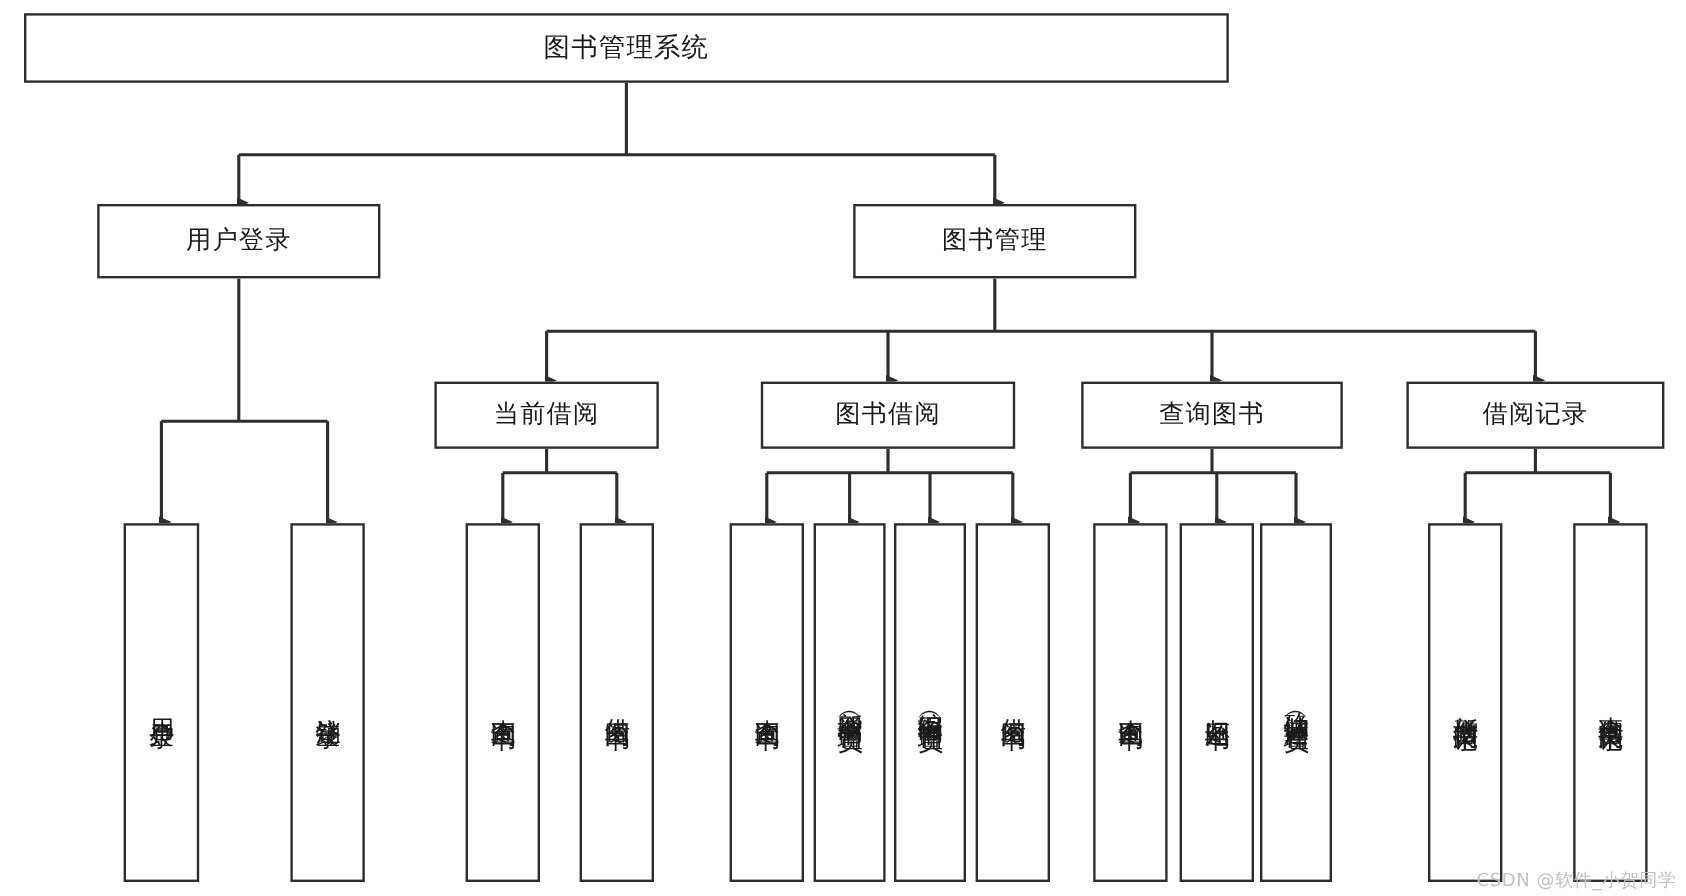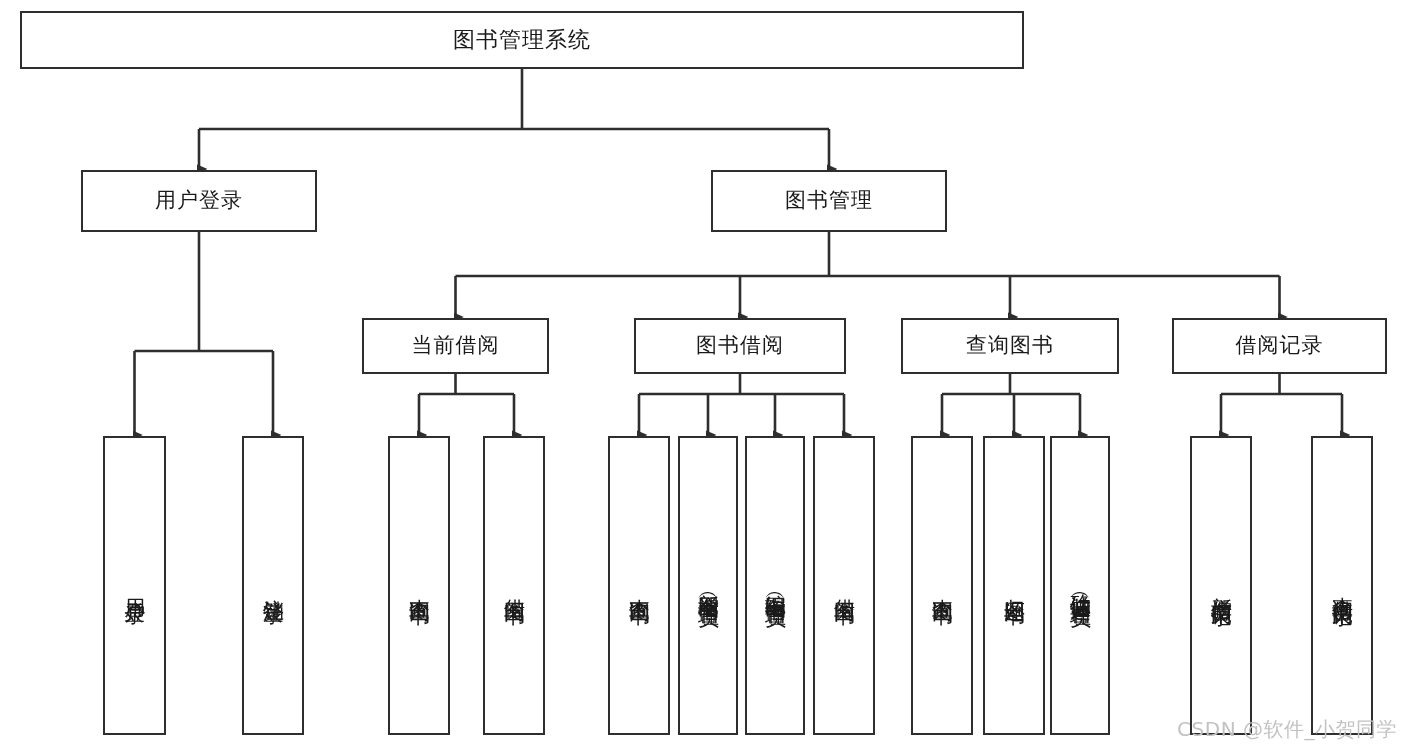--- a/index.html
+++ b/index.html
@@ -56,21 +56,21 @@
     writing-mode: vertical-rl;
     text-orientation: upright;
     display: block;
     white-space: pre-line;
     text-align: center;
   }
   .watermark {
     position: absolute;
     right: 8px;
     bottom: 4px;
-    font-size: 20px;
+    font-size: 15px;
     color: #c2c2c2;
     letter-spacing: 0.5px;
     white-space: nowrap;
   }
 </style>
 </head>
 <body>
 
 <div id="canvas">
   <svg class="connectors" viewBox="0 0 1405 747">

